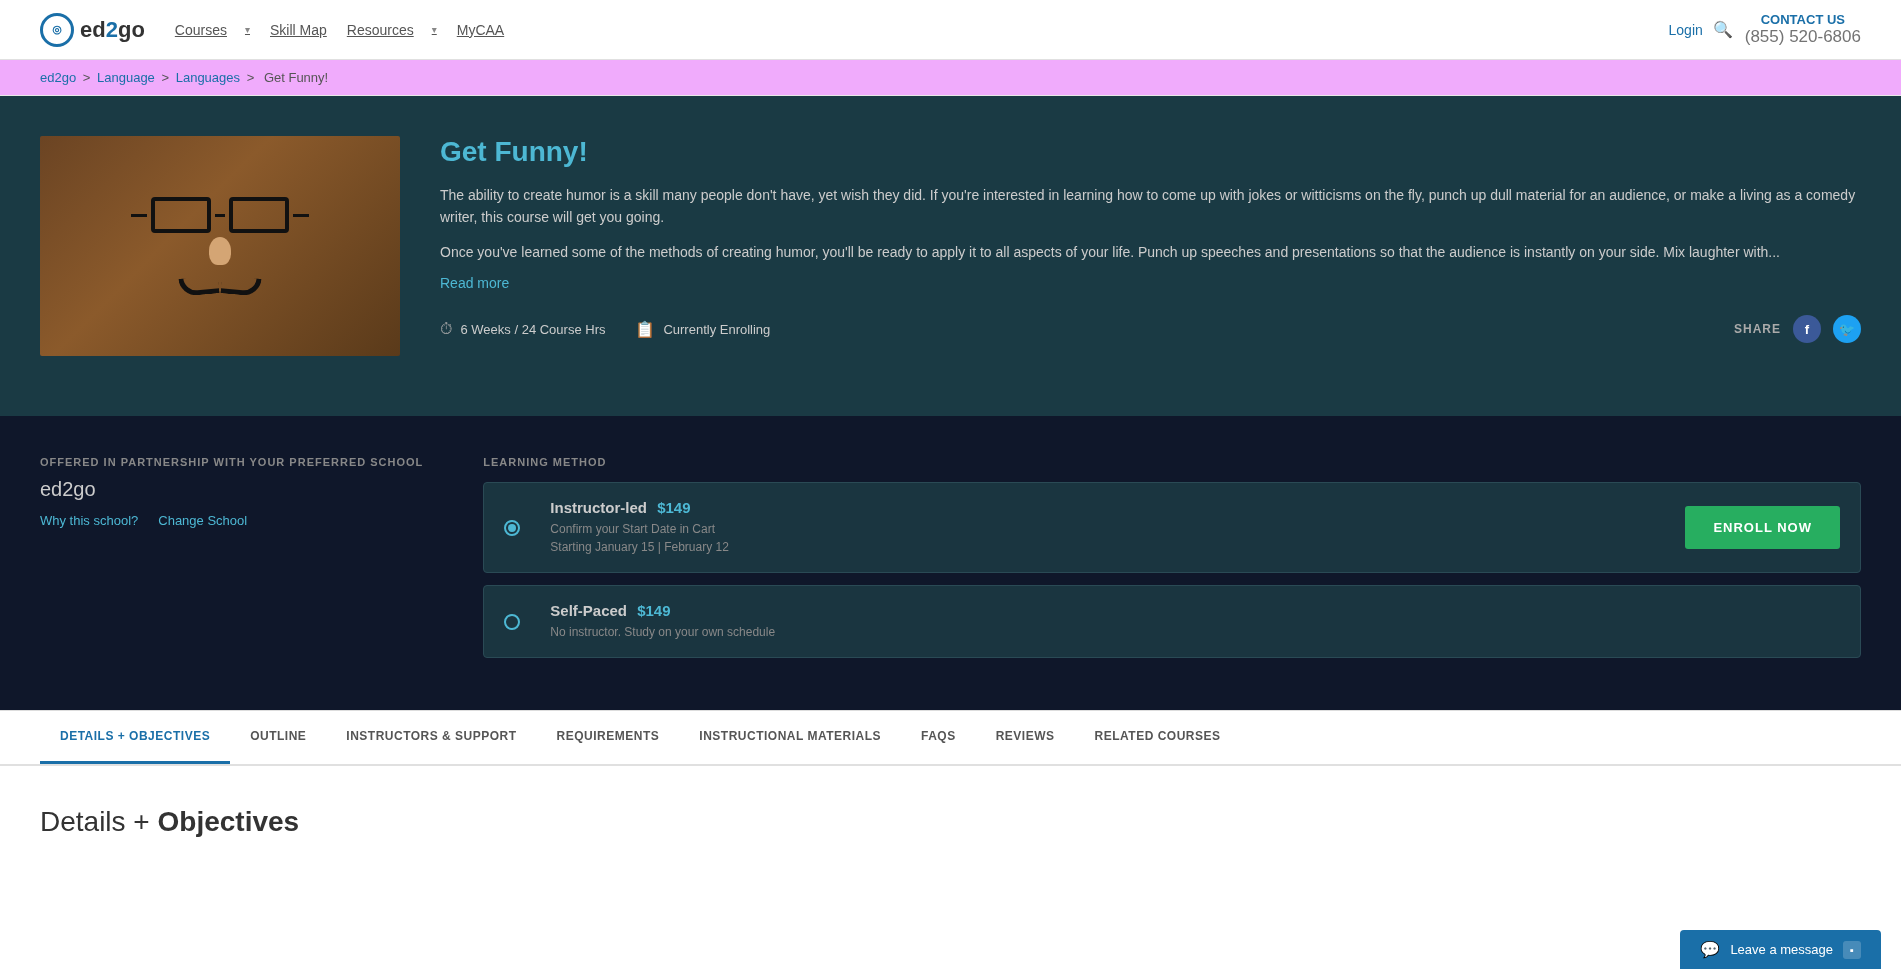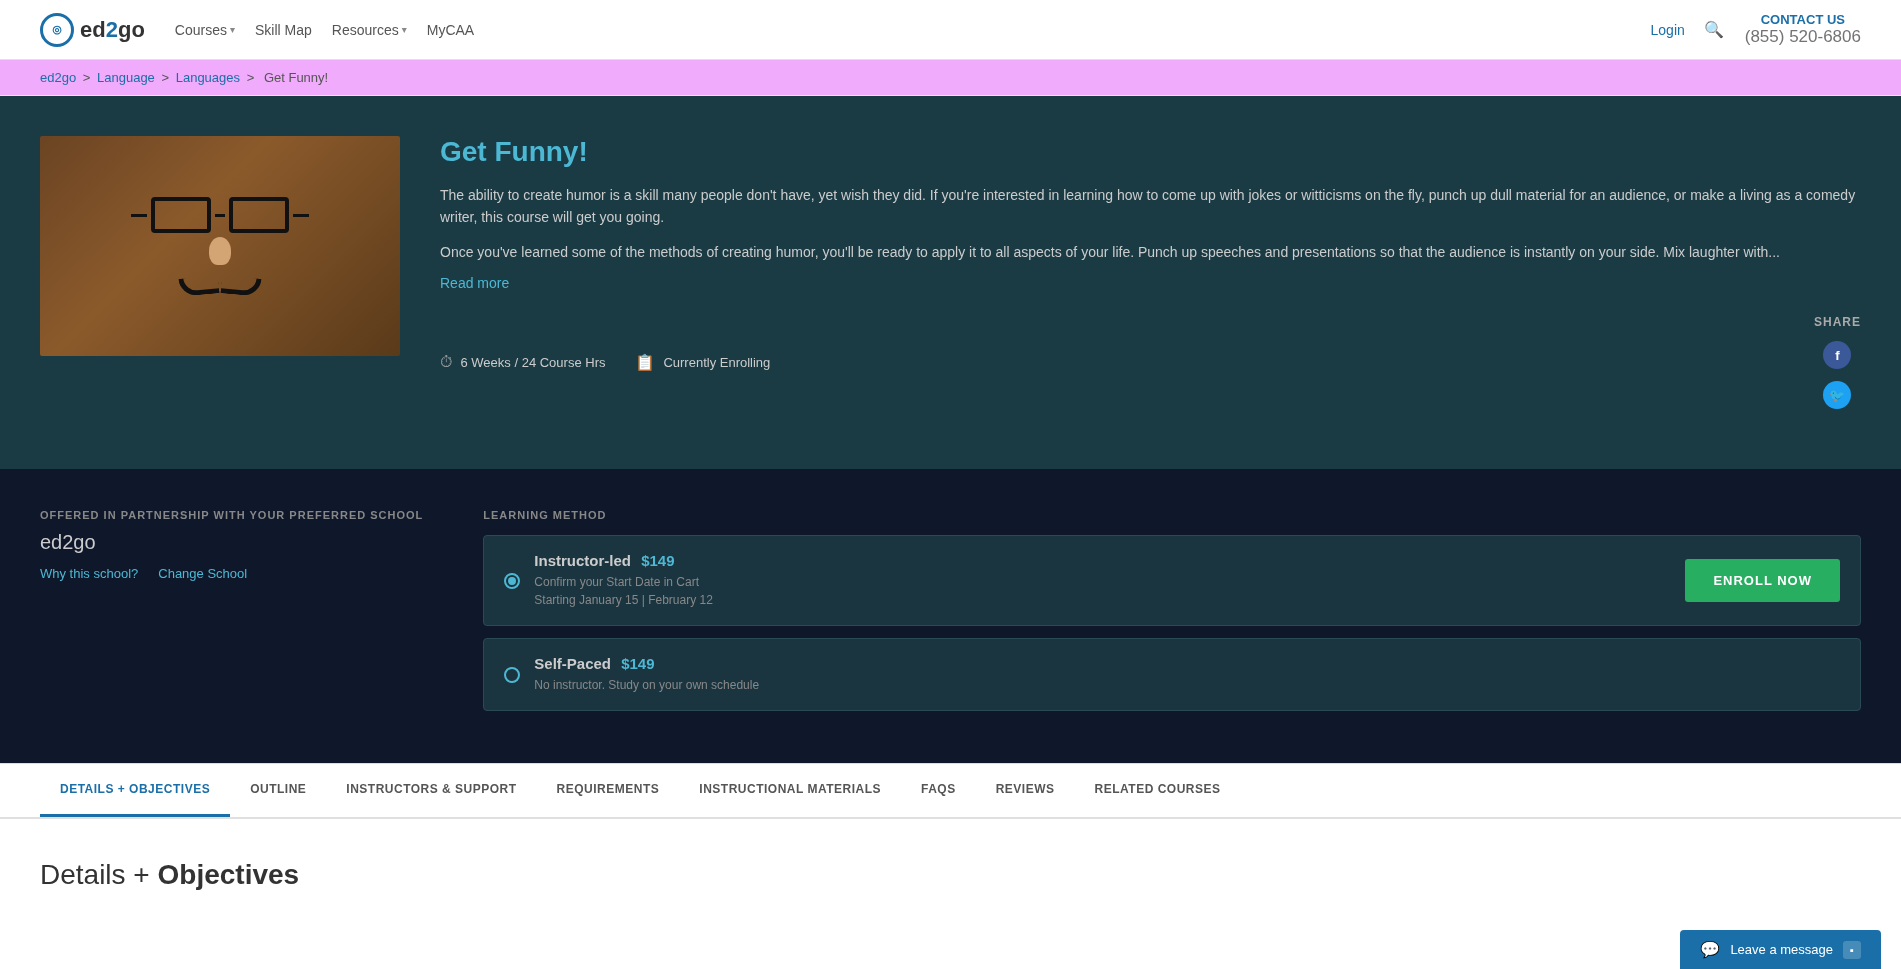--- a/index.html
+++ b/index.html
@@ -19,23 +19,23 @@
     .logo { display: flex; align-items: center; gap: 6px; }
     .logo-circle {
       width: 34px; height: 34px; border-radius: 50%;
       border: 3px solid #1a6fa8;
       display: flex; align-items: center; justify-content: center;
       font-weight: bold; color: #1a6fa8; font-size: 11px;
     }
     .logo-text { font-size: 22px; font-weight: bold; color: #333; }
     .logo-text span { color: #1a6fa8; }
     nav { display: flex; align-items: center; gap: 20px; }
-    .nav-item { color: #555; font-size: 14px; cursor: pointer; display: flex; align-items: center; gap: 3px; }
+    .nav-item { color: #555; font-size: 14px; cursor: pointer; display: flex; align-items: center; gap: 18px; text-decoration: underline; }
     .nav-chevron { font-size: 10px; color: #888; }
-    .header-right { display: flex; align-items: center; gap: 20px; }
+    .header-right { display: flex; align-items: center; gap: 11px; }
     .login-link { color: #1a6fa8; font-size: 14px; cursor: pointer; }
     .search-icon-btn { cursor: pointer; color: #555; font-size: 16px; }
     .contact-info { text-align: center; }
     .contact-us { color: #1a6fa8; font-size: 13px; font-weight: bold; display: block; }
     .contact-phone { color: #737373; font-size: 17px; display: block; }
 
     
     .breadcrumb {
       padding: 10px 40px;
       font-size: 13px;
@@ -132,21 +132,21 @@
     .hero-meta {
       display: flex;
       align-items: center;
       gap: 30px;
       margin-top: 24px;
       color: #ccc;
       font-size: 13px;
     }
     .meta-item { display: flex; align-items: center; gap: 8px; }
     .meta-icon { font-size: 16px; color: #aaa; }
-    .share-section { display: flex; align-items: center; gap: 12px; margin-left: auto; flex-direction: column; }
+    .share-section { display: flex; align-items: center; gap: 12px; margin-left: auto; }
     .share-label { color: #aaa; font-size: 12px; font-weight: bold; letter-spacing: 1px; }
     .social-icon {
       width: 28px; height: 28px;
       border-radius: 50%;
       background: #555;
       display: flex; align-items: center; justify-content: center;
       color: #fff; font-size: 13px; font-weight: bold; cursor: pointer;
     }
     .social-fb { background: #3b5998; }
     .social-tw { background: #1da1f2; }
@@ -186,21 +186,21 @@
       margin-bottom: 14px;
     }
     .option-card {
       border: 1px solid #2a4a55;
       border-radius: 4px;
       padding: 16px 20px;
       margin-bottom: 12px;
       background: #1a3540;
       display: flex;
       align-items: center;
-      gap: 14px;
+      gap: 30px;
     }
     .option-radio {
       width: 16px; height: 16px;
       border-radius: 50%;
       border: 2px solid #4db8d4;
       background: transparent;
       flex-shrink: 0;
       display: flex; align-items: center; justify-content: center;
       cursor: pointer;
     }

